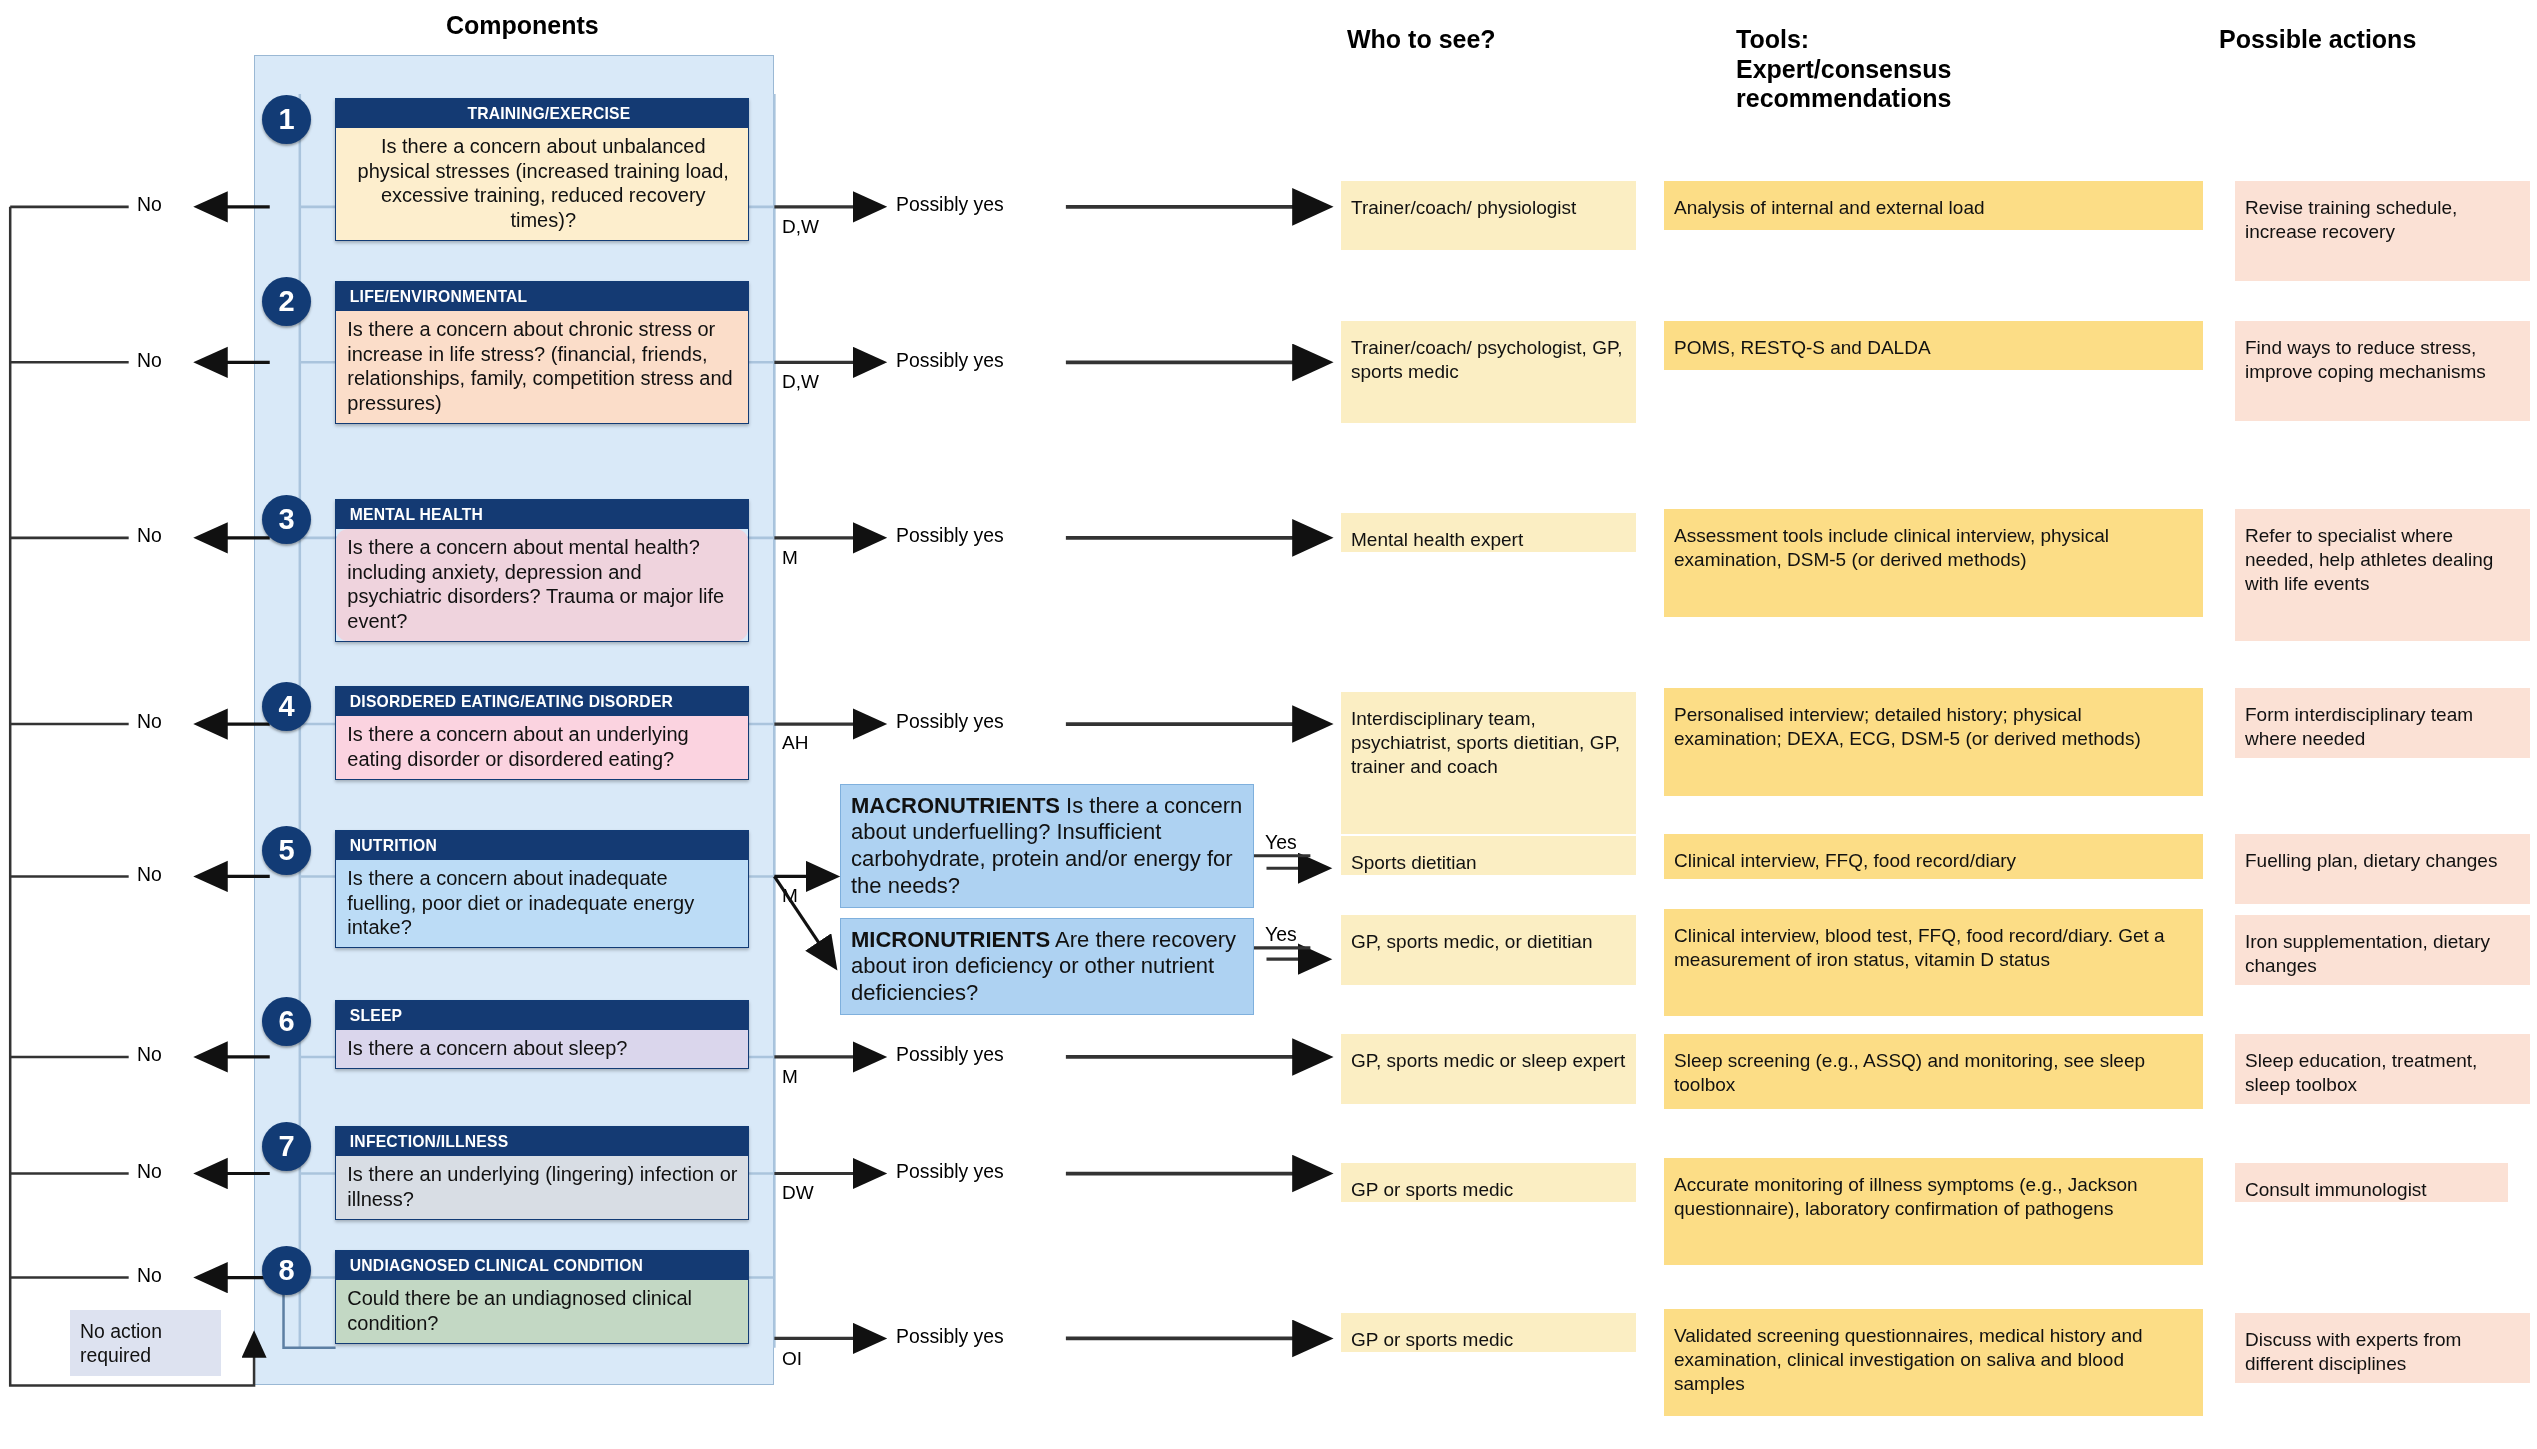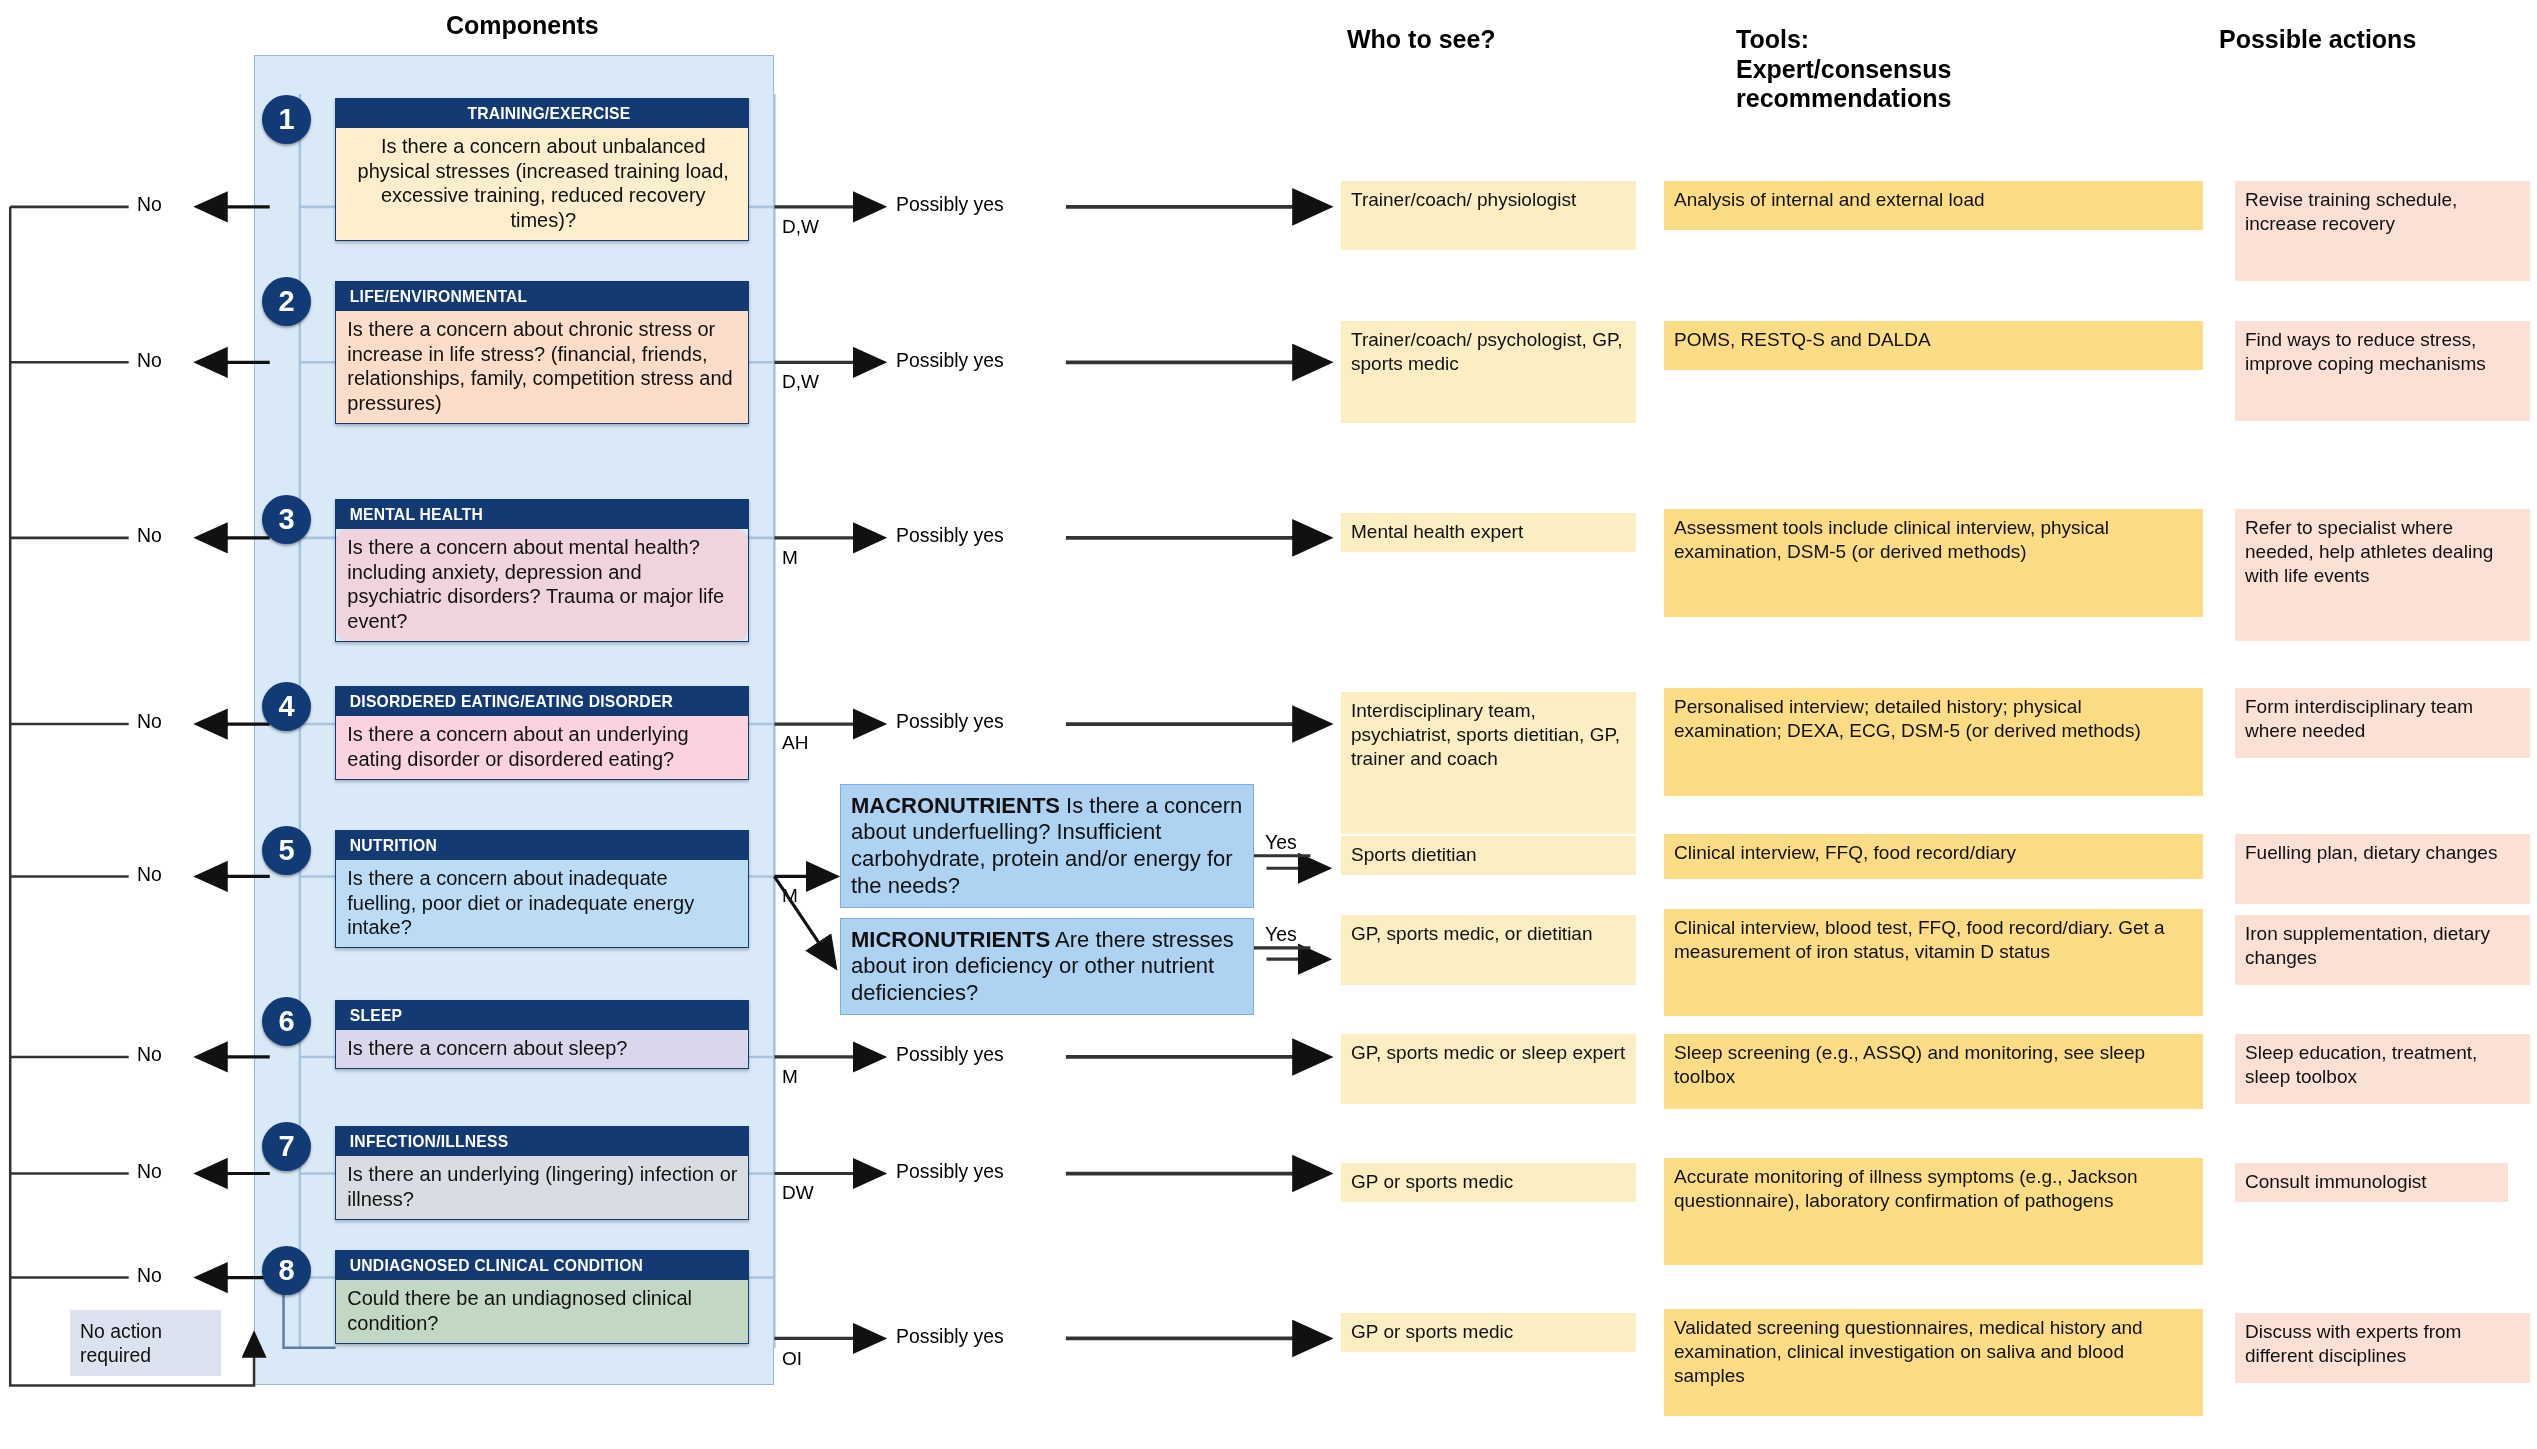--- a/index.html
+++ b/index.html
@@ -27,21 +27,21 @@
     font-size:15.7px;letter-spacing:0.2px;padding:5.6px 0 5.6px 13.8px;}
   .card .card-body{font-size:20px;line-height:1.22;padding:6.3px 8.8px 7.5px 11.3px;color:#111;}
 
   
   .nbox{position:absolute;width:414px;background:#aed2f2;border:1.3px solid #7fb0dd;
     box-sizing:border-box;font-size:22px;line-height:1.22;padding:7.5px 10px;z-index:5;color:#111;}
   .nbox b{font-weight:bold;}
 
   
   .chip{position:absolute;box-sizing:border-box;font-size:19px;line-height:1.26;
-    padding:7px 10px;color:#111;}
+    padding:15px 10px;color:#111;}
   .chip.who{background:#fbeec3;}
   .chip.tool{background:#fcdd86;}
   .chip.action{background:#fbe1d5;}
 
   
   .lbl{position:absolute;font-size:19.4px;color:#000;white-space:nowrap;}
   .lbl.small{font-size:19px;}
 
   
   .noaction{position:absolute;background:#dde2f0;font-size:19.4px;line-height:1.25;
@@ -229,21 +229,21 @@
   <div class="lbl" style="left:896px;top:524px;">Possibly yes</div>
   <div class="lbl" style="left:896px;top:710px;">Possibly yes</div>
   <div class="lbl" style="left:896px;top:1043px;">Possibly yes</div>
   <div class="lbl" style="left:896px;top:1160px;">Possibly yes</div>
   <div class="lbl" style="left:896px;top:1325px;">Possibly yes</div>
 
   <div class="nbox" style="left:840px;top:784px;">
     <b>MACRONUTRIENTS</b><span> Is there a concern about underfuelling? Insufficient carbohydrate, protein and/or energy for the needs?</span>
   </div>
   <div class="nbox" style="left:840px;top:918px;">
-    <b>MICRONUTRIENTS</b><span> Are there stresses about iron deficiency or other nutrient deficiencies?</span>
+    <b>MICRONUTRIENTS</b><span> Are there recovery about iron deficiency or other nutrient deficiencies?</span>
   </div>
   <div class="lbl" style="left:1265px;top:831px;">Yes</div>
   <div class="lbl" style="left:1265px;top:923px;">Yes</div>
 
   <div class="chip who" style="left:1341px;top:181px;width:295px;height:69px;">Trainer/coach/ physiologist</div>
   <div class="chip who" style="left:1341px;top:321px;width:295px;height:102px;">Trainer/coach/ psychologist, GP, sports medic</div>
   <div class="chip who" style="left:1341px;top:513px;width:295px;height:39px;">Mental health expert</div>
   <div class="chip who" style="left:1341px;top:692px;width:295px;height:142px;">Interdisciplinary team, psychiatrist, sports dietitian, GP, trainer and coach</div>
   <div class="chip who" style="left:1341px;top:836px;width:295px;height:39px;">Sports dietitian</div>
   <div class="chip who" style="left:1341px;top:915px;width:295px;height:70px;">GP, sports medic, or dietitian</div>

